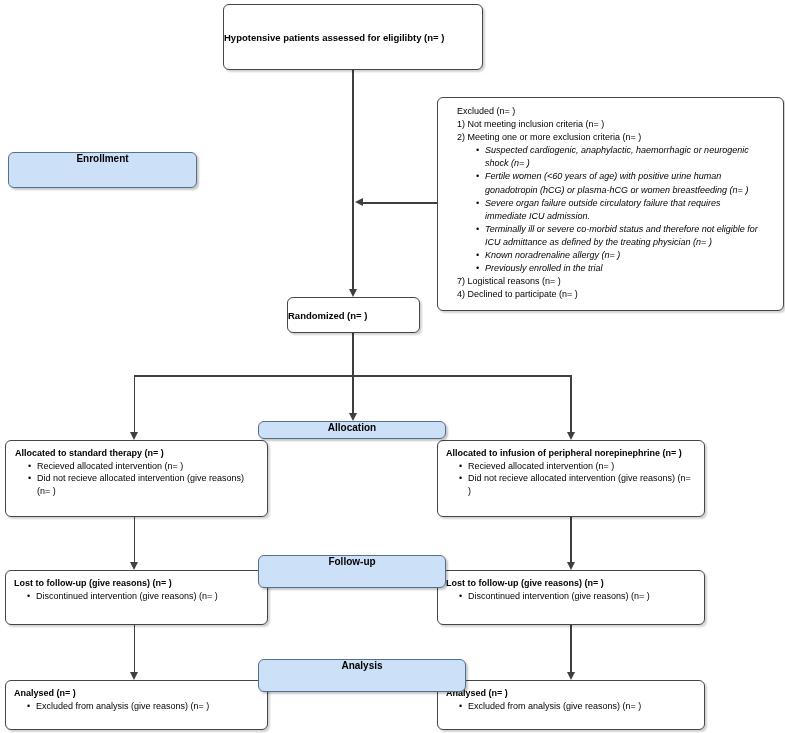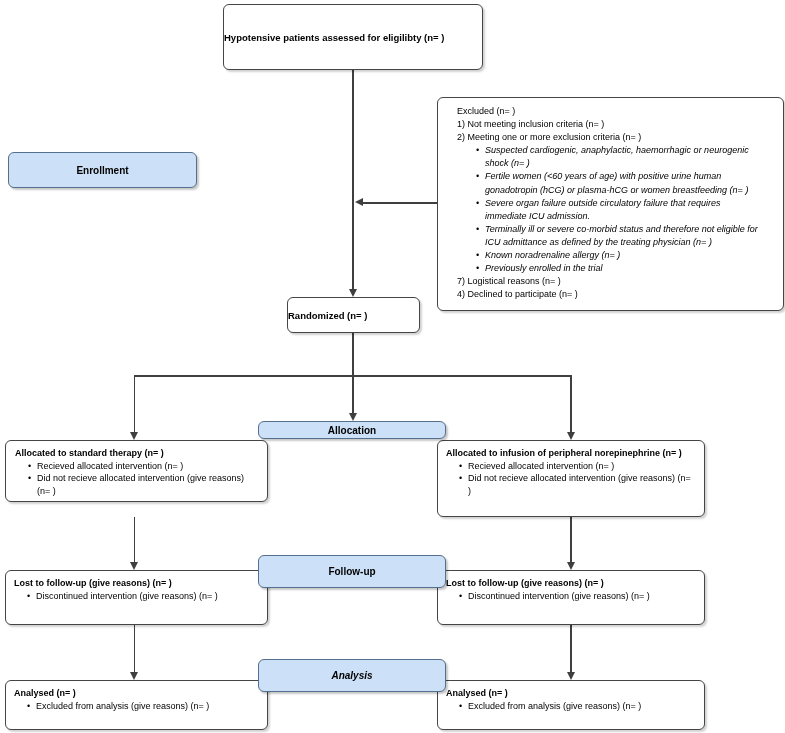--- a/index.html
+++ b/index.html
@@ -16,21 +16,21 @@
     z-index:2;
   }
   .center-box { display:flex; align-items:center; 
     font-weight:bold; font-size:9.5px; text-align:center; white-space:nowrap; }
   
   .stage {
     position:absolute; box-sizing:border-box;
     background:var(--stage-fill,#cce0f7);
     border:1.5px solid var(--stage-border,#54708e); border-radius:6px;
     box-shadow:2px 2px 2px rgba(0,0,0,0.22);
-    display:flex; align-items:center; justify-content:center;
+    display:flex; justify-content:center;
     font-weight:bold; font-size:10px; white-space:nowrap;
     z-index:3;
   }
   .content { padding:6px 8px; font-size:9px; line-height:12.5px; }
   .content .title { font-weight:bold; }
   .bullet { position:relative; margin-left:12px; padding-left:10px; }
   .bullet::before { content:"\2022"; position:absolute; left:1px; }
   .excl { padding:7px 19px; font-size:9px; line-height:13.1px; }
   .excl .bullet { margin-left:18px;font-style:italic; }
   
@@ -45,26 +45,26 @@
     border-top:4.5px solid transparent; border-bottom:4.5px solid transparent;
     border-right:8px solid var(--arrow,#3f3f3f);
   }
 
   
   #assess      { left:223px; top:4px;   width:260px; height:66px; }
   #excluded    { left:437px; top:97px;  width:347px; height:214px; }
   #enrollment  { left:8px;   top:152px; width:189px; height:36px; }
   #randomized  { left:287px; top:297px; width:133px; height:36px; }
   #allocation  { left:258px; top:421px; width:188px; height:18px; }
-  #alloc-left  { left:5px;   top:440px; width:263px; height:62px;padding-left:9px; }
+  #alloc-left  { left:5px;   top:440px; width:263px; height:77px;padding-left:9px; }
   #alloc-right { left:437px; top:440px; width:268px; height:77px; }
   #followup    { left:258px; top:555px; width:188px; height:33px; }
   #fu-left     { left:5px;   top:570px; width:263px; height:55px; }
   #fu-right    { left:437px; top:570px; width:268px; height:55px; }
-  #analysis    { left:258px; top:659px; width:188px; height:33px;font-style:italic; }
+  #analysis    { left:258px; top:659px; width:208px; height:33px; }
   #an-left     { left:5px;   top:680px; width:263px; height:50px; }
   #an-right    { left:437px; top:680px; width:268px; height:50px; }
 
   
   #l-top          { left:352px;   top:70px;  width:1.5px; height:219px; }
   #a-randomized   { left:348.5px; top:289px; }
   #l-excl         { left:362px;   top:202px; width:75px;  height:1.5px; }
   #a-excl         { left:354.5px; top:198px; }
   #l-mid          { left:352px;   top:333px; width:1.5px; height:82px; }
   #a-allocation   { left:348.5px; top:413px; }

